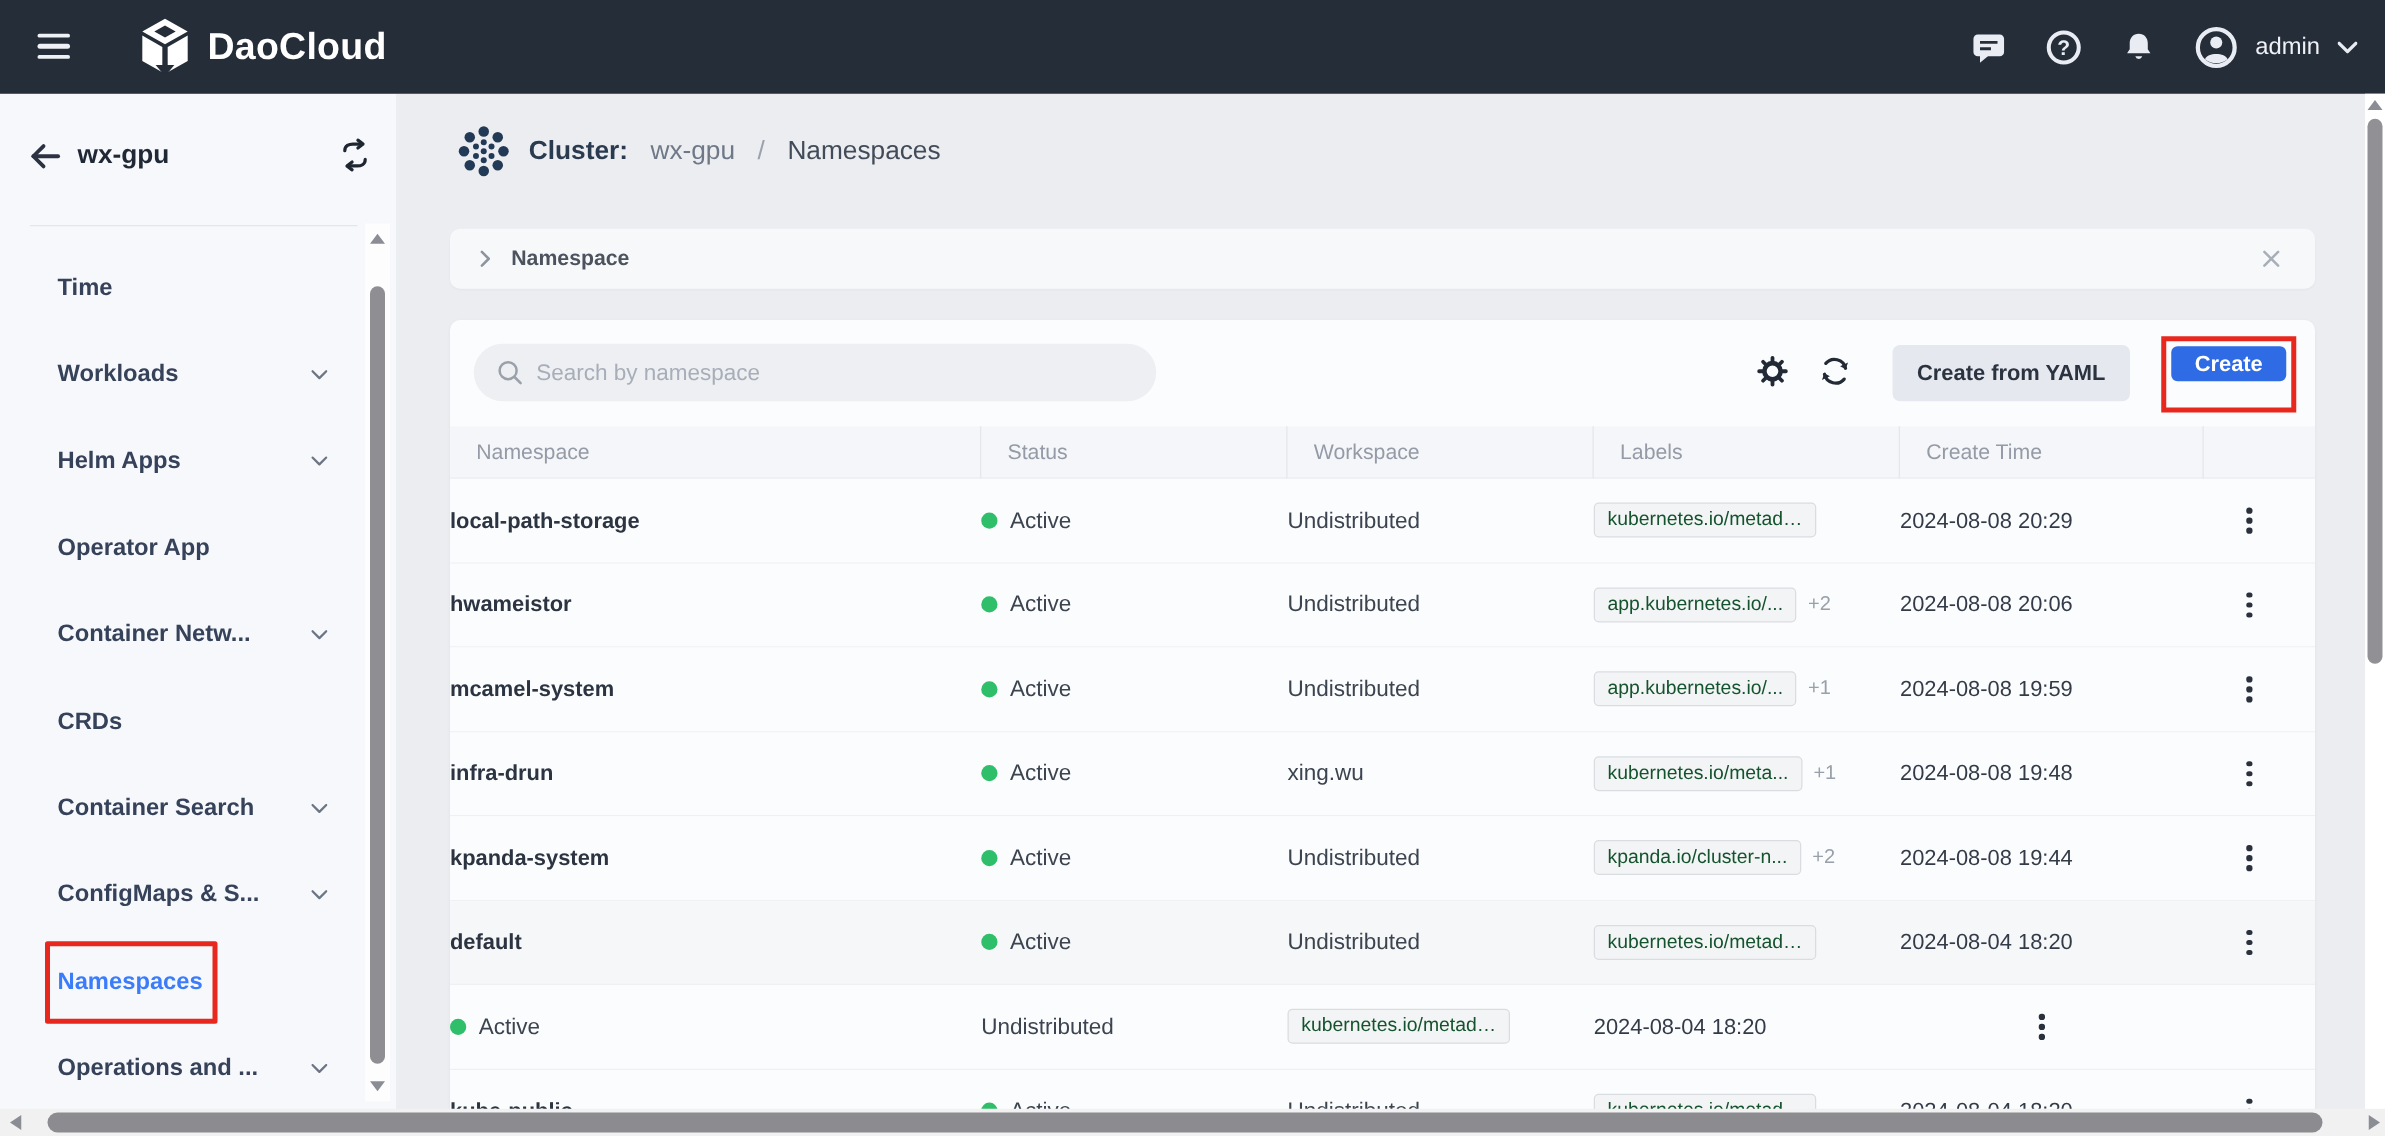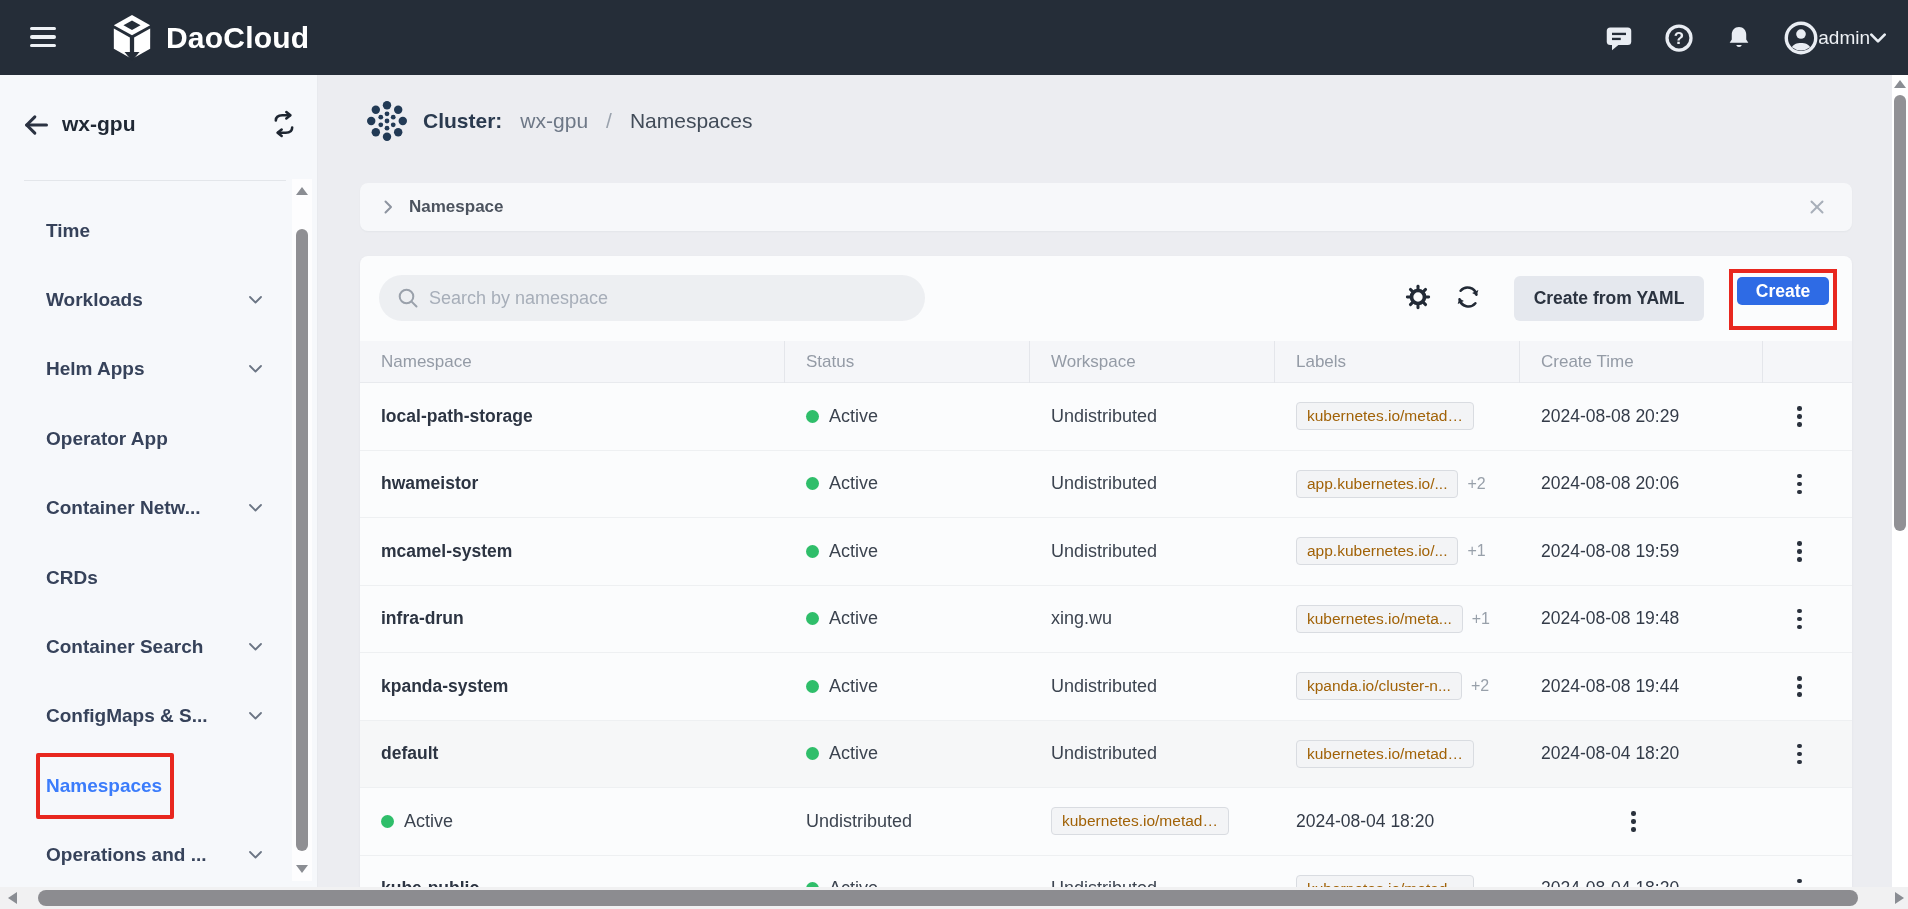--- a/index.html
+++ b/index.html
@@ -8,21 +8,21 @@
 
   
   .topbar { position:absolute; left:0; top:0; width:1908px; height:75px; background:#252d38; z-index:30; display:flex; align-items:center;padding-left:38px; }
   .hamburger { position:absolute; left:30px; top:24px; width:28px; height:26px; display:flex; flex-direction:column; justify-content:space-between; padding:3px 0; cursor:pointer; }
   .hamburger span { display:block; height:3.4px; border-radius:2px; background:#eef1f5; }
   .hamburger span:nth-child(1){ width:26px; } .hamburger span:nth-child(2){ width:26px; } .hamburger span:nth-child(3){ width:26px; }
   .brand { position:absolute; left:110px; top:14px; display:flex; align-items:center; gap:12px; }
   .brand-name { color:#ffffff; font-size:30px; font-weight:700; letter-spacing:0.2px; }
   .topbar-right { position:absolute; right:22px; top:0; height:75px; display:flex; align-items:center; gap:30px; }
   .tb-icon { width:30px; height:30px; display:flex; align-items:center; justify-content:center; cursor:pointer; }
-  .tb-user { display:flex; align-items:center; cursor:pointer; }
+  .tb-user { display:flex; align-items:center; gap:14px; cursor:pointer; }
   .tb-username { color:#eef1f5; font-size:19px; font-weight:500; }
 
   
   .sidebar { position:absolute; left:0; top:75px; width:318px; height:834px; background:#f6f8fb; border-right:1px solid #e8eaee; z-index:10; }
   .side-head { position:absolute; left:0; top:20px; width:318px; height:60px; }
   .back-btn { position:absolute; left:22px; top:16px; width:28px; height:28px; cursor:pointer; }
   .cluster-name { position:absolute; left:62px; top:17px; font-size:21px; font-weight:700; color:#1f2834; }
   .switch-btn { position:absolute; left:270px; top:15px; width:28px; height:28px; cursor:pointer; }
   .side-divider { position:absolute; left:24px; top:105px; width:262px; height:1px; background:#e3e6ea; }
   .menu { position:absolute; left:0; top:121px; width:290px; }
@@ -67,24 +67,24 @@
   .btn-create { position:absolute; left:1377px; top:21px; width:92px; height:28px; background:#2e6be5; border:none; border-radius:5px; font-family:"Liberation Sans",sans-serif; font-size:17.5px; font-weight:600; color:#ffffff; cursor:pointer; }
   .annotation-create { position:absolute; left:1369px; top:13px; width:108px; height:61px; border:4px solid #e8271f; pointer-events:none; z-index:5; }
 
   
   .thead { position:absolute; left:0; top:85px; width:1492px; height:42px; background:#f5f6f9; display:grid; grid-template-columns:425px 245px 245px 245px 243px 1fr; align-items:center; border-bottom:1px solid #e8eaee; }
   .th { font-size:17px; color:#949ba6; padding-left:21px; height:42px; display:flex; align-items:center; border-right:1px solid #e4e6eb; }
   .th:last-child { border-right:none; }
   .tbody { position:absolute; left:0; top:127px; width:1492px; }
   .trow { height:67.5px; display:grid; grid-template-columns:425px 245px 245px 245px 243px 1fr; align-items:center; border-bottom:1px solid #eef0f2; background:#fbfcfd; }
   .trow.shaded { background:#f6f7f8; }
-  .td { padding-left:21px; font-size:18px; color:#3c4450; display:flex; align-items:center; }
+  .td { font-size:18px; color:#3c4450; display:flex; align-items:center; }
   .td-name { font-weight:700; font-size:17.5px; color:#2c3442; }
   .dot { width:13px; height:13px; border-radius:50%; margin-right:10px; flex:0 0 auto; }
-  .chip { max-width:178px; overflow:hidden; text-overflow:ellipsis; white-space:nowrap; background:#f3f4f6; border:1px solid #d9dce1; border-radius:4px; padding:4px 10px; font-size:15.5px; color:#a16207; }
+  .chip { max-width:178px; overflow:hidden; text-overflow:ellipsis; white-space:nowrap; background:#f3f4f6; border:1px solid #d9dce1; border-radius:4px; padding:4px 10px; font-size:15.5px; color:#14532d; }
   .extra { margin-left:9px; font-size:16px; color:#98a0aa; }
   .td-time { font-size:17.5px; color:#333b48;text-align:center; }
   .td-actions { justify-content:center; padding-left:0; padding-right:16px; }
   .kebab { display:flex; flex-direction:column; gap:3.5px; padding:6px; cursor:pointer; }
   .kebab i { width:4.5px; height:4.5px; border-radius:50%; background:#2a313d; }
 
   
   .vscroll { position:absolute; right:0; top:75px; width:16px; height:834px; background:#ffffff; z-index:40; }
   .vscroll .thumb { position:absolute; left:2px; top:20px; width:12px; height:436px; background:#919195; border-radius:7px; }
   .vscroll .tri-up { left:2px; top:5px; }

